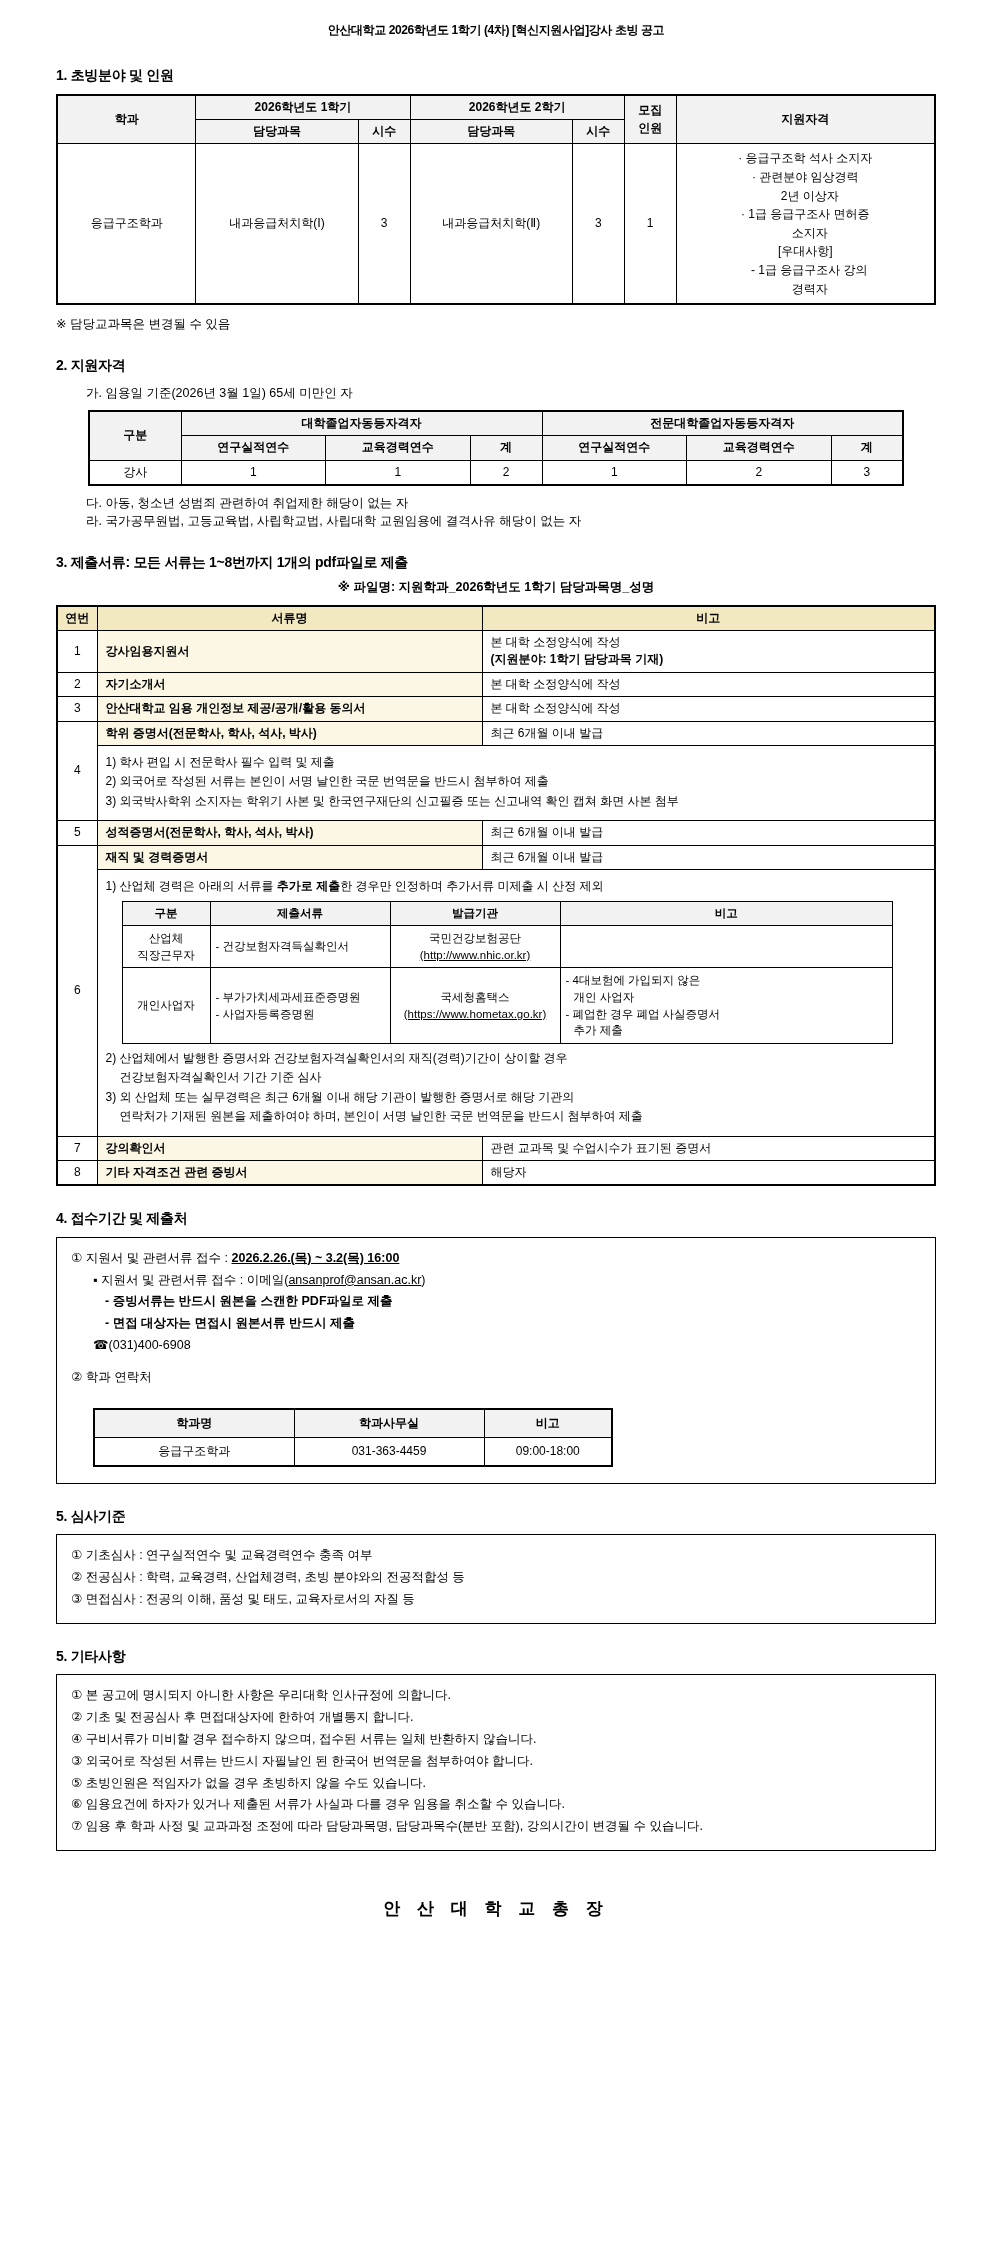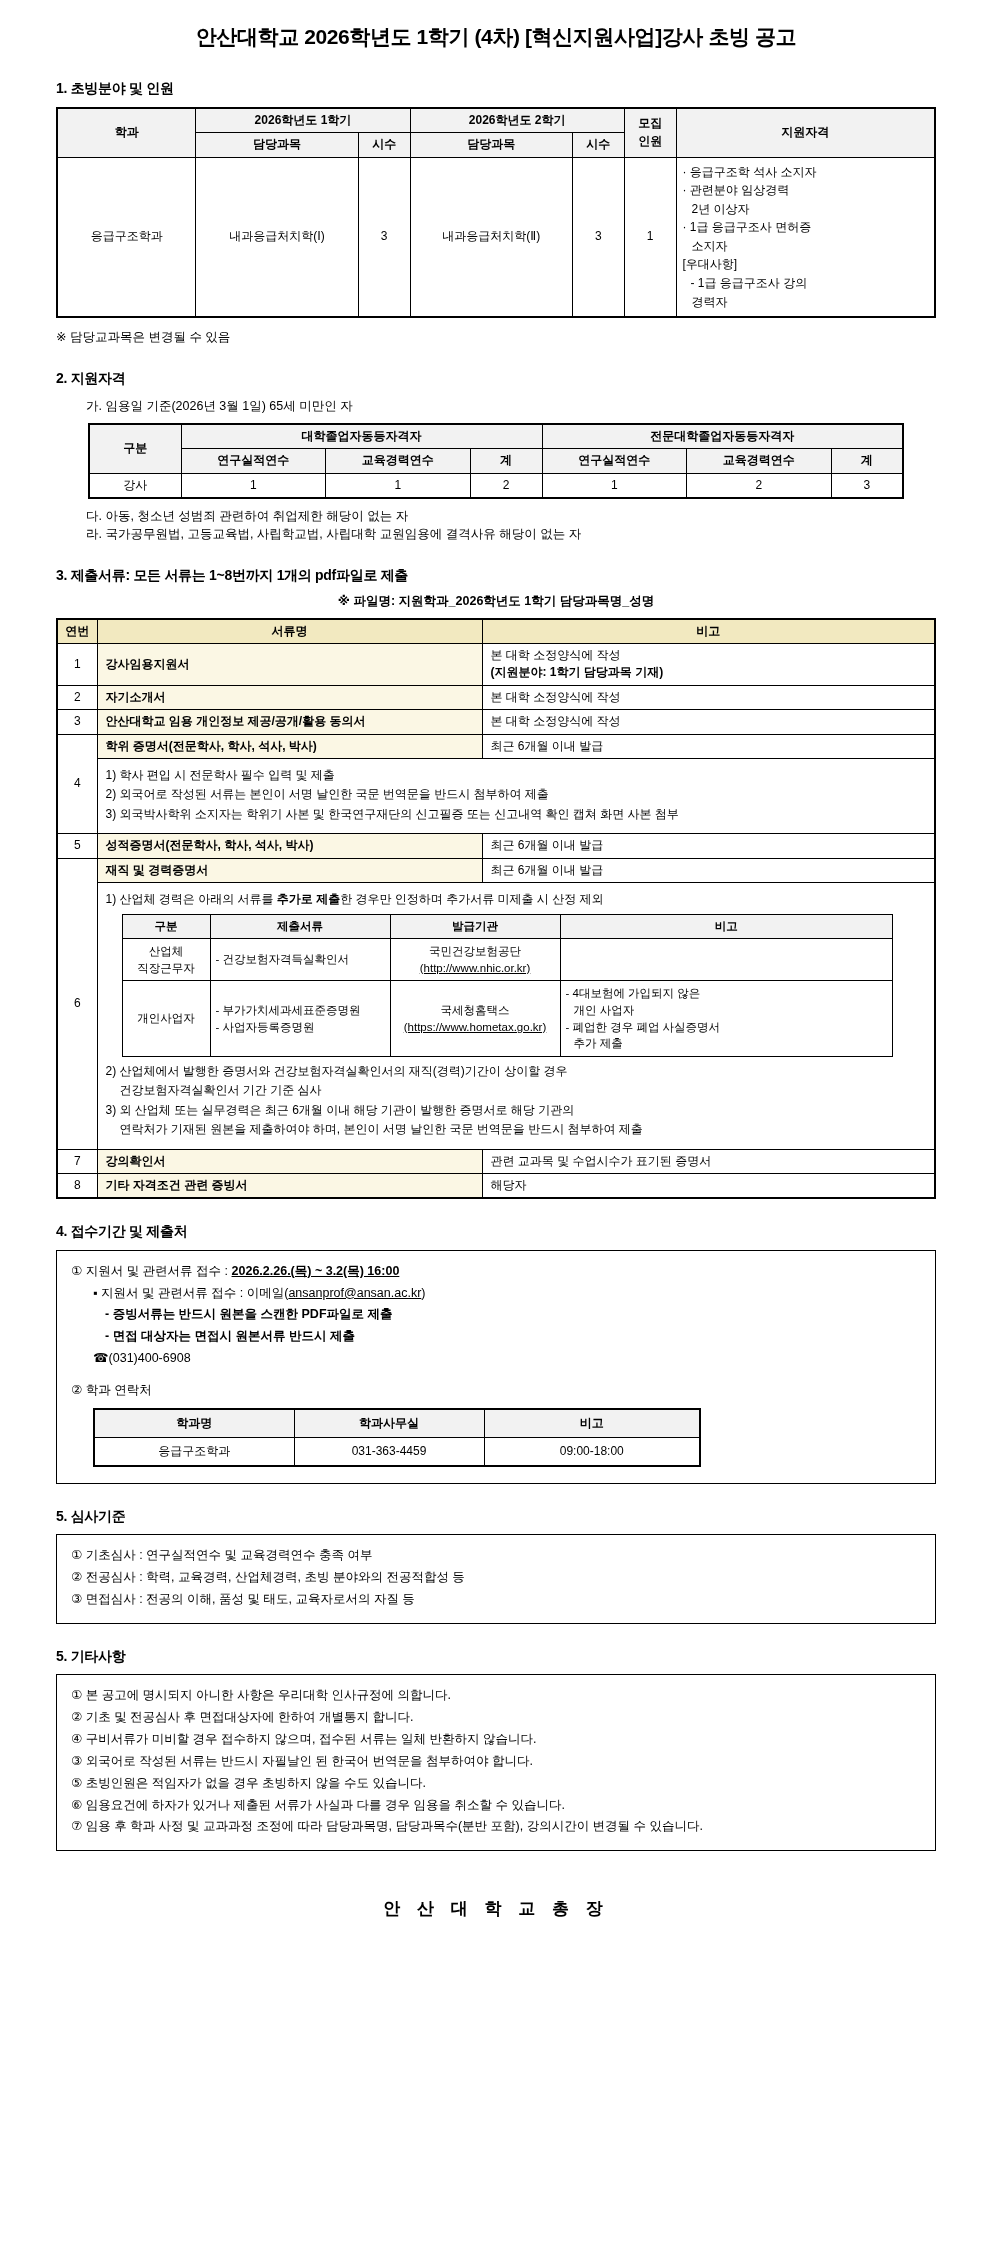--- a/index.html
+++ b/index.html
@@ -13,21 +13,21 @@
     font-family: "Liberation Sans", "DejaVu Sans", sans-serif;
     color: #000000;
     font-size: 12.5px;
     line-height: 1.45;
     -webkit-font-smoothing: none;
   }
   .page { width: 992px; padding: 14px 42px 20px 42px; }
 
   h1.doc-title {
     text-align: center;
-    font-size: 21px;
+    font-size: 12px;
     font-weight: bold;
     letter-spacing: -0.4px;
     margin: 8px 0 26px 0;
   }
 
   .sec-head {
     font-size: 14px;
     font-weight: bold;
     margin: 22px 0 8px 14px;
     letter-spacing: -0.3px;
@@ -50,21 +50,21 @@
     padding: 3px 4px;
     vertical-align: middle;
     text-align: center;
     font-weight: normal;
   }
   th { background: #f2f2f2; font-weight: bold; }
   .tbl-wrap { margin: 0 14px; }
   .tbl-wrap.narrow { margin: 0 46px; }
   td.top { vertical-align: top; }
 
-  .qual-cell { text-align: left; padding: 5px 6px; line-height: 1.55; }
+  .qual-cell { text-align: center; padding: 5px 6px; line-height: 1.55; }
   .qual-cell .li { padding-left: 9px; text-indent: -9px; }
   .qual-cell .sub { padding-left: 9px; }
   .qual-cell .dash { padding-left: 16px; text-indent: -8px; }
 
   
   table.docs { font-size: 12px; }
   table.docs th { background:#f2e9c0; }
   table.docs td.num { width: 40px; }
   table.docs td.name { width: 385px; text-align: left; padding-left: 8px; font-weight: bold; background:#fbf7e4; }
   table.docs td.remark { text-align: left; padding-left: 8px; }
@@ -322,21 +322,21 @@
       <span>① 지원서 및 관련서류 접수 : </span><span class="bold underline">2026.2.26.(목) ~ 3.2(목) 16:00</span>
     </div>
     <div class="ln" style="padding-left:22px">
       <span>▪ 지원서 및 관련서류 접수 : 이메일(</span><span class="blue underline">ansanprof@ansan.ac.kr</span><span>)</span>
     </div>
     <div class="ln bold blue" style="padding-left:34px">- 증빙서류는 반드시 원본을 스캔한 PDF파일로 제출</div>
     <div class="ln bold blue" style="padding-left:34px">- 면접 대상자는 면접시 원본서류 반드시 제출</div>
     <div class="ln" style="padding-left:22px">☎(031)400-6908</div>
     <div class="ln" style="margin-top:10px">② 학과 연락처</div>
 
-    <table class="outer" style="width:608px; margin:6px 0 4px 22px;padding-left:10px;">
+    <table class="outer" style="width:520px; margin:19px 0 4px 22px;padding-left:10px;">
       <tbody>
           <tr>
         <th style="width:200px">학과명</th>
         <th style="width:190px">학과사무실</th>
         <th>비고</th>
       </tr>
       <tr>
         <td>응급구조학과</td>
         <td>031-363-4459</td>
         <td>09:00-18:00</td>

